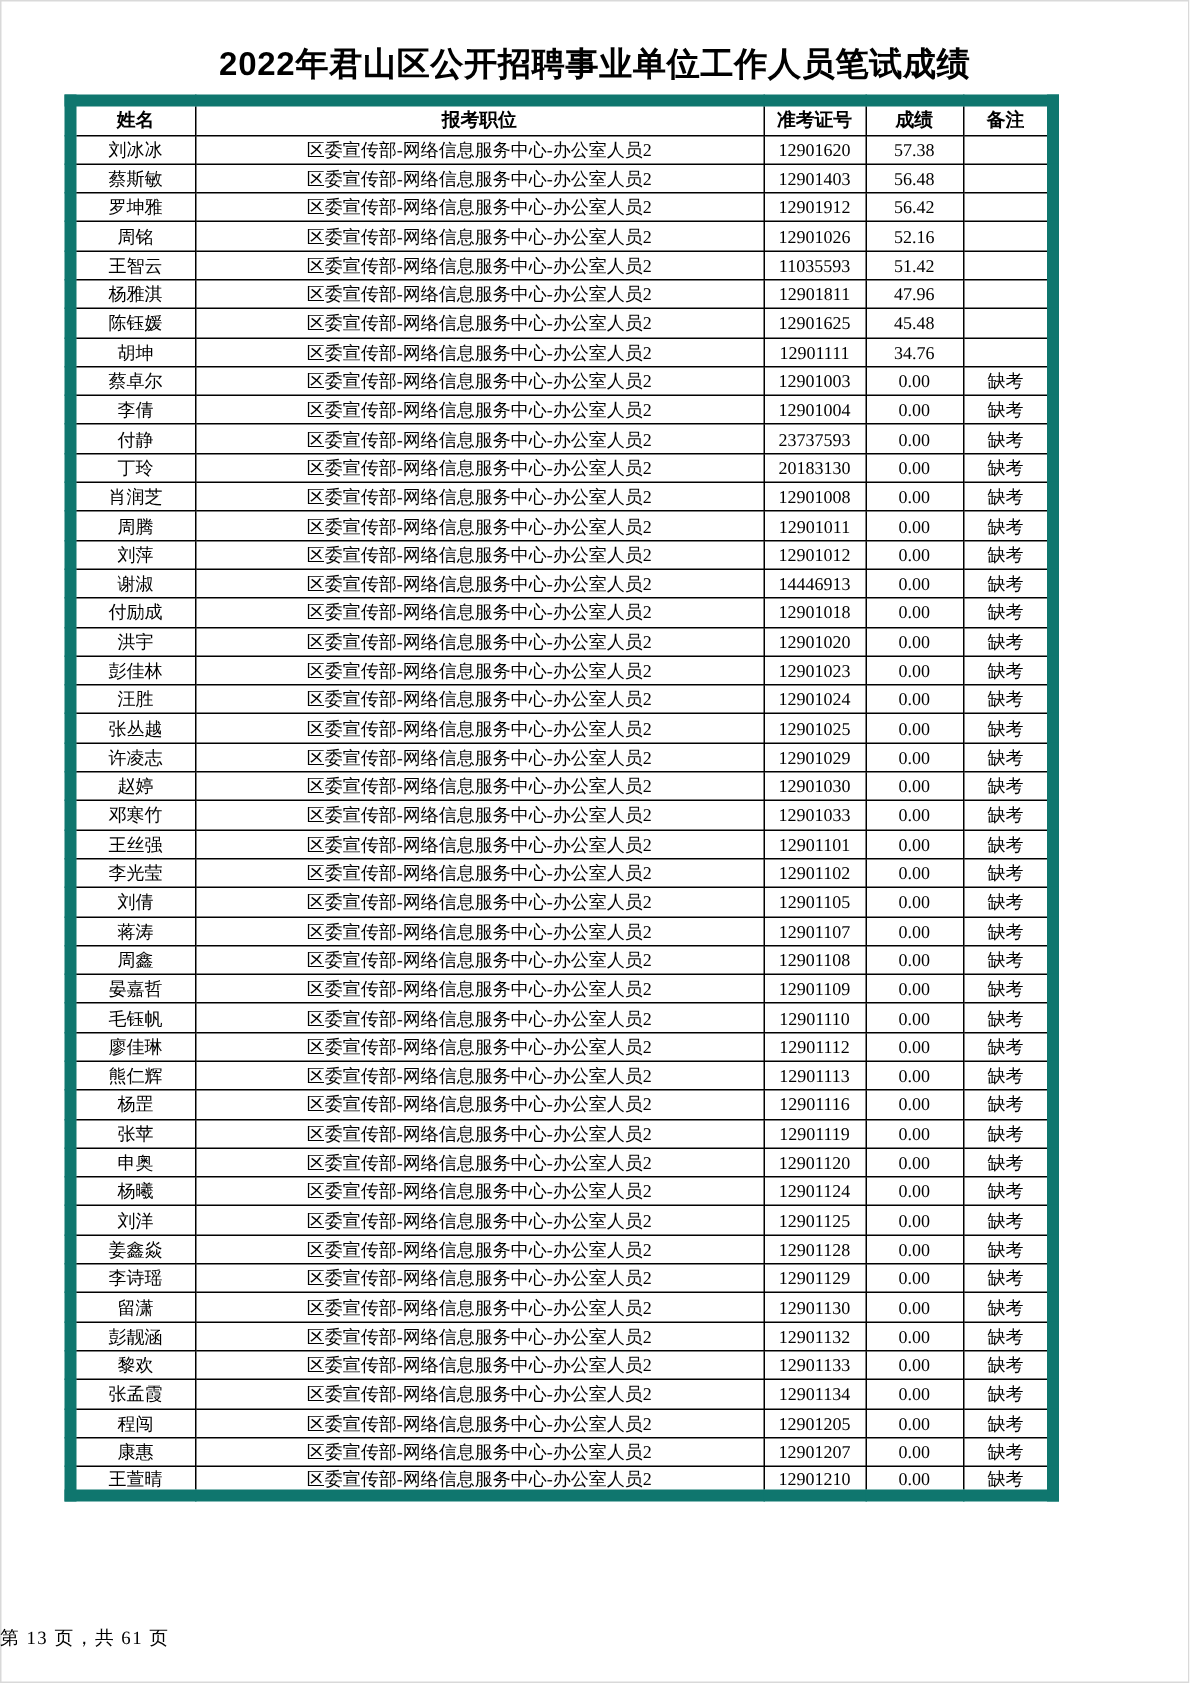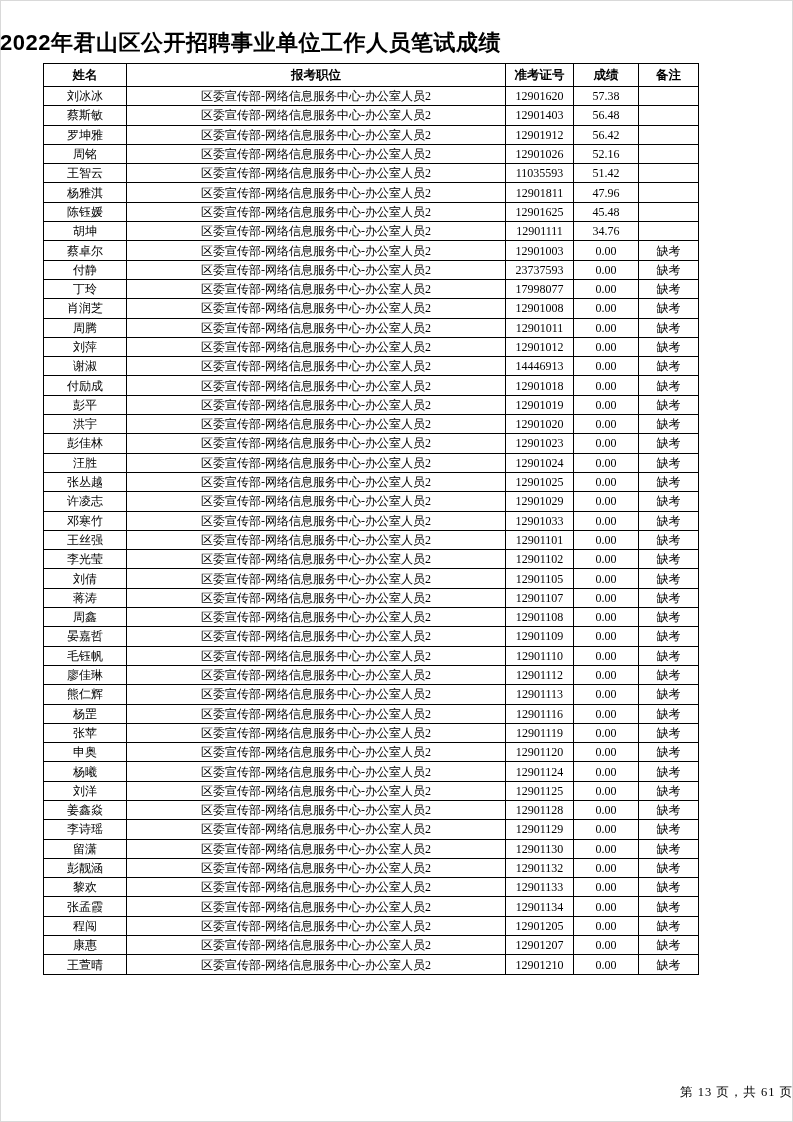--- a/index.html
+++ b/index.html
@@ -19,38 +19,38 @@
     height: 1122px;
     background: #fff;
     outline: 1px solid #d9d9d9;
     outline-offset: -1px;
   }
   .title {
     position: absolute;
     top: 28px;
     left: 0;
     width: 793px;
-    text-align: left;
+    text-align: center;
     font-family: "Liberation Sans", "DejaVu Sans", sans-serif;
     font-weight: bold;
     font-size: 22px;
     letter-spacing: 0.5px;
   }
   table.results {
     position: absolute;
     top: 63px;
     left: 43px;
     width: 655px;
     border-collapse: collapse;
     table-layout: fixed;
   }
   table.results, table.results th, table.results td {
     border: 1px solid #000;
   }
-  table.results { border: 1px solid #0f766e; padding-left: 32px; }
+  table.results { border: 8px solid #0f766e; padding-left: 32px; }
   table.results th {
     height: 23px;
     font-family: "Liberation Sans", "DejaVu Sans", sans-serif;
     font-weight: bold;
     font-size: 12.5px;
     text-align: center;
     vertical-align: middle;
     padding: 0;
   }
   table.results td {
@@ -66,21 +66,21 @@
   .col-name   { width: 83px; }
   .col-pos    { width: 379px; }
   .col-ticket { width: 68px; }
   .col-score  { width: 65px; }
   .col-note   { width: 60px; }
   .footer {
     position: absolute;
     top: 1084px;
     left: 0;
     width: 793px;
-    text-align: right;
+    text-align: left;
     font-size: 12.5px;
     letter-spacing: 1px;
   }
 </style>
 </head>
 <body>
 
 <div class="page">
 
   <div class="title">2022年君山区公开招聘事业单位工作人员笔试成绩</div>
@@ -160,30 +160,37 @@
           <td></td>
         </tr>
         <tr>
           <td>蔡卓尔</td>
           <td>区委宣传部-网络信息服务中心-办公室人员2</td>
           <td>12901003</td>
           <td>0.00</td>
           <td>缺考</td>
         </tr>
         <tr>
+          <td>李倩</td>
+          <td>区委宣传部-网络信息服务中心-办公室人员2</td>
+          <td>12901004</td>
+          <td>0.00</td>
+          <td>缺考</td>
+        </tr>
+        <tr>
           <td>付静</td>
           <td>区委宣传部-网络信息服务中心-办公室人员2</td>
           <td>23737593</td>
           <td>0.00</td>
           <td>缺考</td>
         </tr>
         <tr>
           <td>丁玲</td>
           <td>区委宣传部-网络信息服务中心-办公室人员2</td>
-          <td>17998077</td>
+          <td>20183130</td>
           <td>0.00</td>
           <td>缺考</td>
         </tr>
         <tr>
           <td>肖润芝</td>
           <td>区委宣传部-网络信息服务中心-办公室人员2</td>
           <td>12901008</td>
           <td>0.00</td>
           <td>缺考</td>
         </tr>
@@ -209,27 +216,20 @@
           <td>缺考</td>
         </tr>
         <tr>
           <td>付励成</td>
           <td>区委宣传部-网络信息服务中心-办公室人员2</td>
           <td>12901018</td>
           <td>0.00</td>
           <td>缺考</td>
         </tr>
         <tr>
-          <td>彭平</td>
-          <td>区委宣传部-网络信息服务中心-办公室人员2</td>
-          <td>12901019</td>
-          <td>0.00</td>
-          <td>缺考</td>
-        </tr>
-        <tr>
           <td>洪宇</td>
           <td>区委宣传部-网络信息服务中心-办公室人员2</td>
           <td>12901020</td>
           <td>0.00</td>
           <td>缺考</td>
         </tr>
         <tr>
           <td>彭佳林</td>
           <td>区委宣传部-网络信息服务中心-办公室人员2</td>
           <td>12901023</td>
@@ -247,20 +247,27 @@
           <td>张丛越</td>
           <td>区委宣传部-网络信息服务中心-办公室人员2</td>
           <td>12901025</td>
           <td>0.00</td>
           <td>缺考</td>
         </tr>
         <tr>
           <td>许凌志</td>
           <td>区委宣传部-网络信息服务中心-办公室人员2</td>
           <td>12901029</td>
+          <td>0.00</td>
+          <td>缺考</td>
+        </tr>
+        <tr>
+          <td>赵婷</td>
+          <td>区委宣传部-网络信息服务中心-办公室人员2</td>
+          <td>12901030</td>
           <td>0.00</td>
           <td>缺考</td>
         </tr>
         <tr>
           <td>邓寒竹</td>
           <td>区委宣传部-网络信息服务中心-办公室人员2</td>
           <td>12901033</td>
           <td>0.00</td>
           <td>缺考</td>
         </tr>

